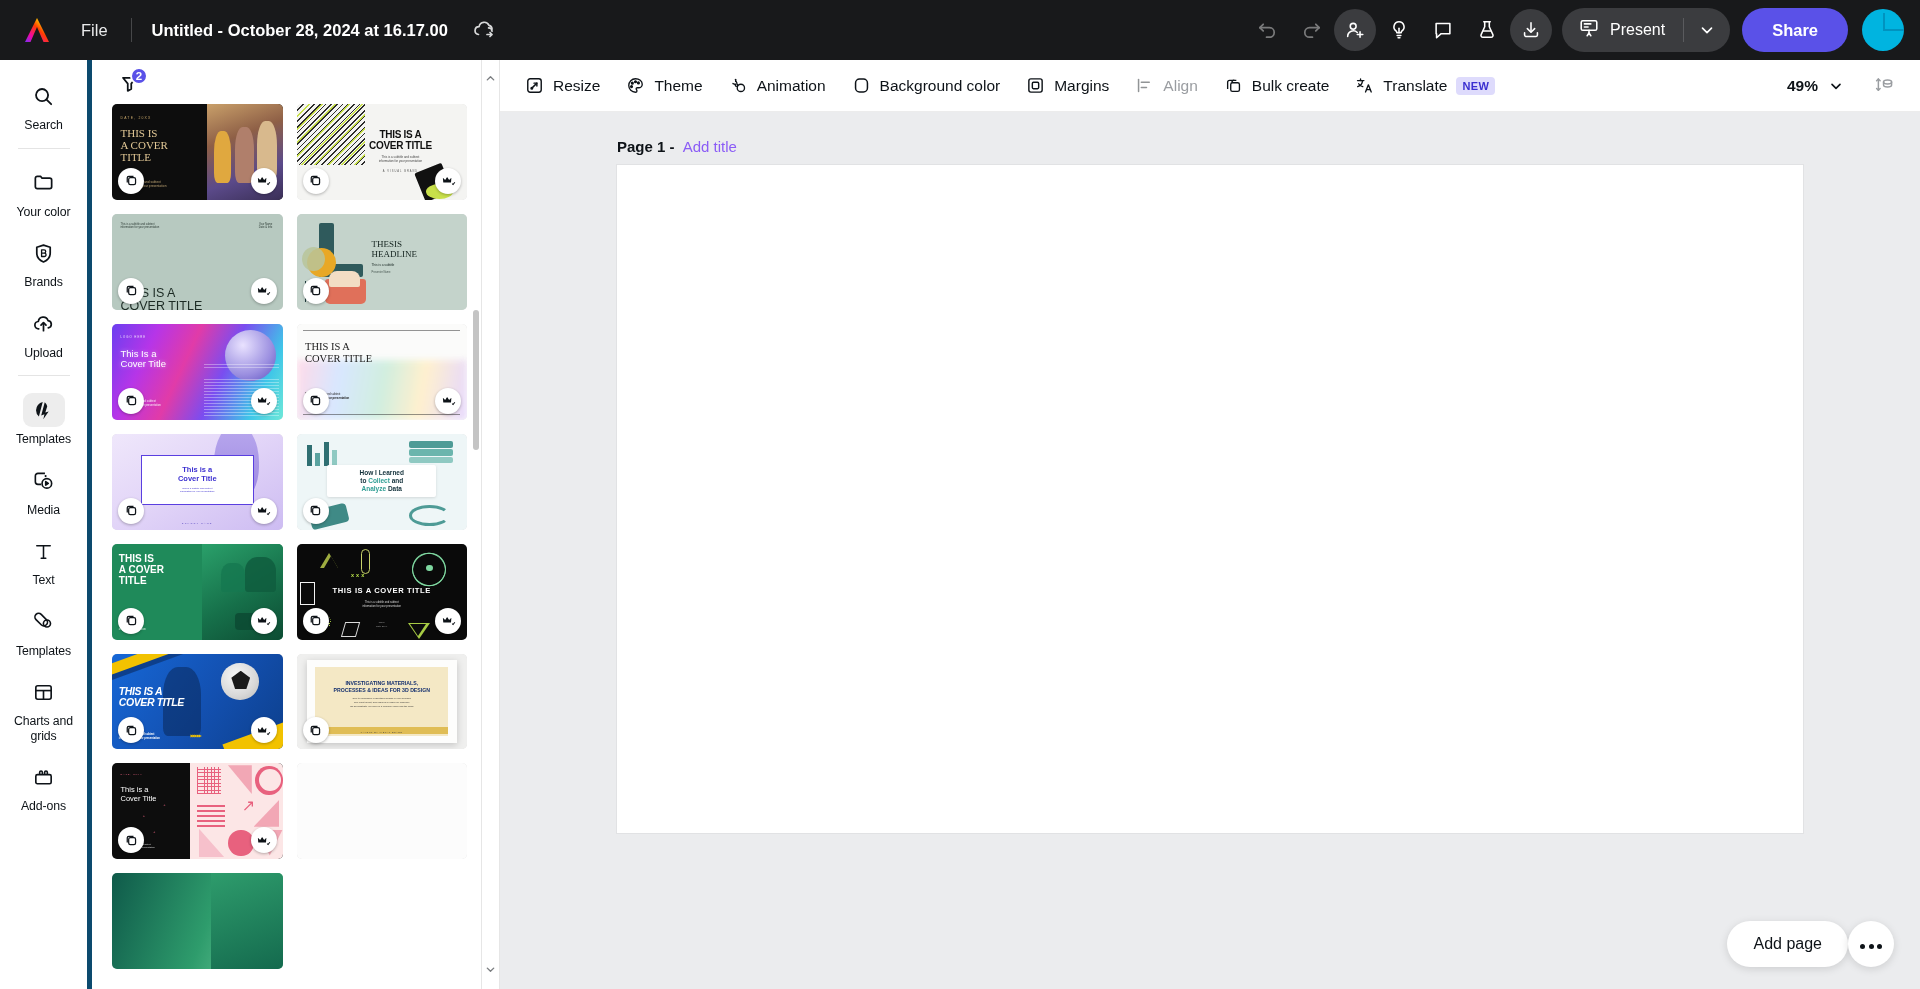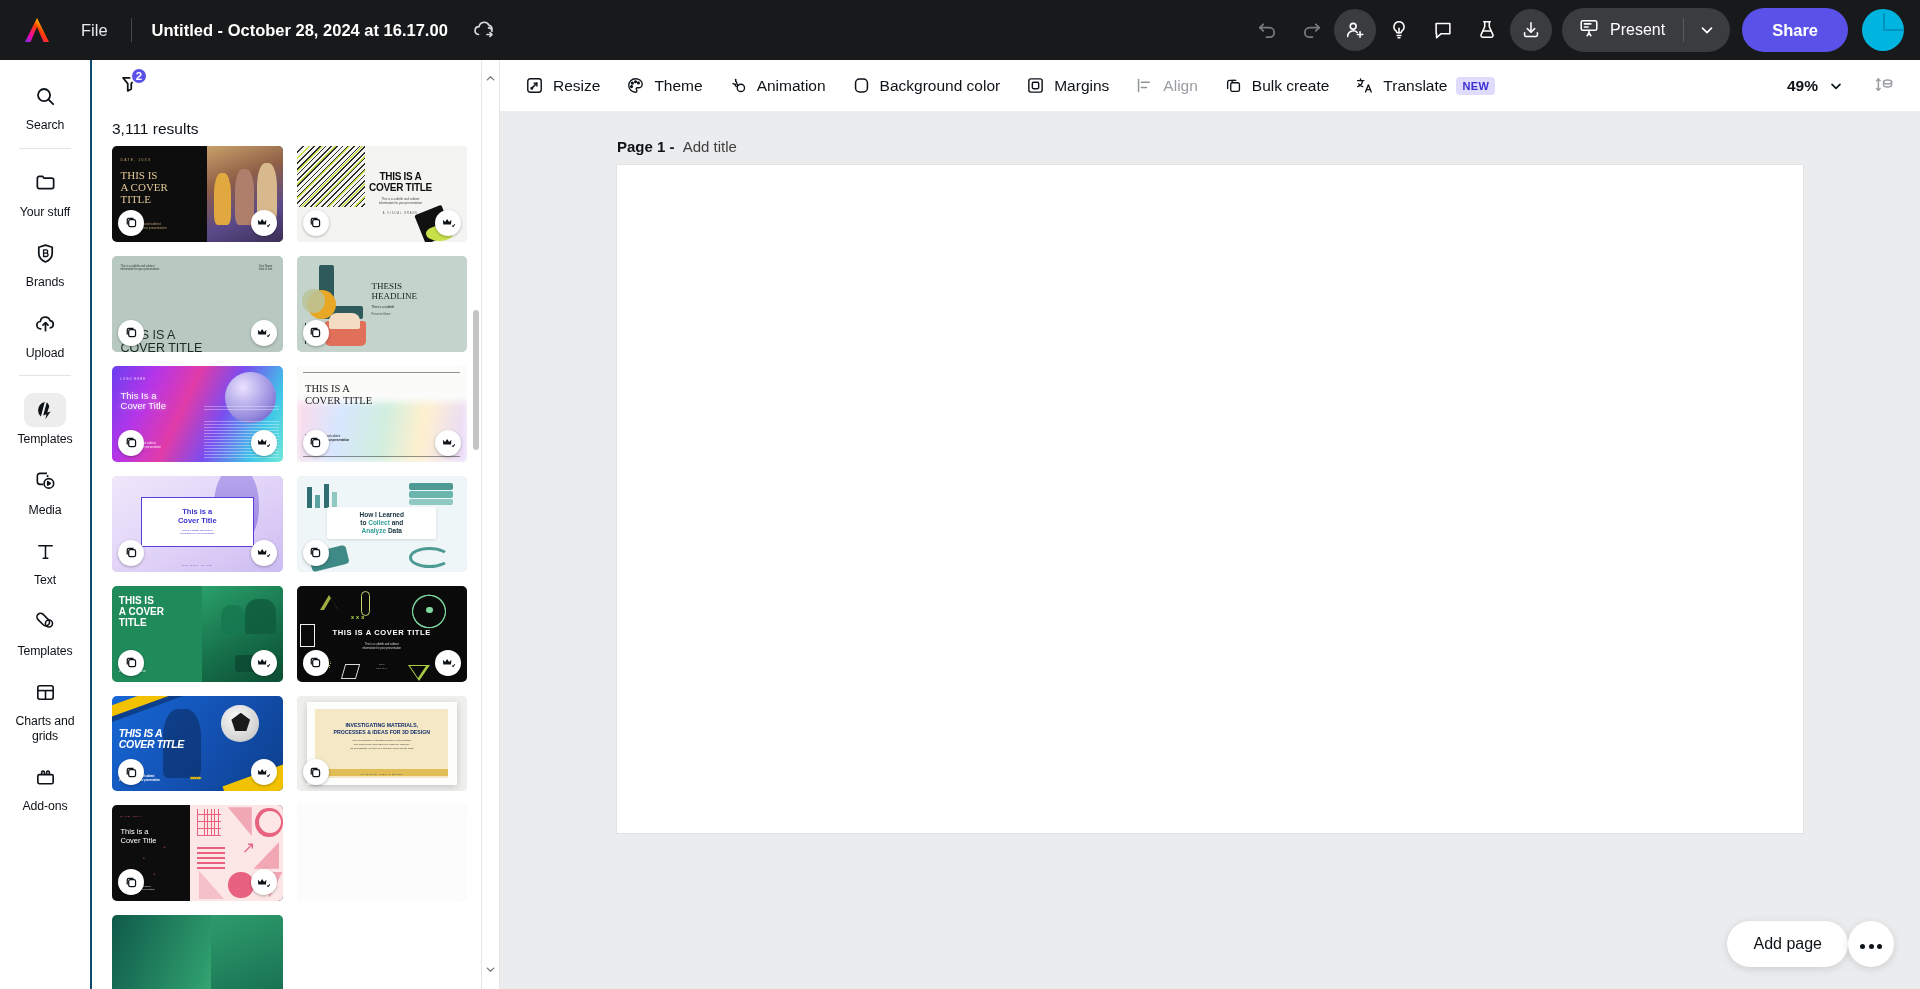--- a/index.html
+++ b/index.html
@@ -62,21 +62,21 @@
   .avatar::after {
     content: ""; position: absolute; left: 50%; top: 20px; width: 21px; height: 2px; background: #0093bf;
   }
 
   
   .mainrow { flex: 1; display: flex; min-height: 0; }
 
   
   .rail {
     width: 92px; min-width: 92px; background: #fff;
-    border-right: 2px solid #0c4a6e;
+    border-right: 5px solid #0c4a6e;
     display: flex; flex-direction: column; align-items: center;
     padding-top: 10px;
     overflow: hidden;
   }
   .rail-item {
     width: 80px; padding: 9px 2px 7px; margin-bottom: 1px;
     display: flex; flex-direction: column; align-items: center; gap: 5px;
     cursor: pointer; border-radius: 8px;
   }
   .rail-ico {
@@ -173,21 +173,21 @@
   .pages-btn { width: 40px; height: 38px; display: flex; align-items: center; justify-content: center; border-radius: 7px; cursor: pointer; margin-left: 6px; }
 
   .canvas-area {
     flex: 1; margin-left: 18px; background: #ebecee;
     position: relative; overflow: hidden;
     display: flex; flex-direction: column; align-items: center;
     padding-top: 26px;
   }
   .page-label-row { width: 1186px; max-width: 100%; display: flex; align-items: center; margin-bottom: 10px; }
   .page-label { font-size: 15px; color: #0e1318; font-weight: bold; }
-  .page-label .addtitle { color: #404040; font-weight: normal; margin-left: 4px; cursor: pointer; }
+  .page-label .addtitle { color: #8b5cf6; font-weight: normal; margin-left: 4px; cursor: pointer; }
   .page-canvas {
     width: 1186px; max-width: 100%; height: 668px;
     background: #fff; box-shadow: 0 0 0 1px rgba(0,0,0,.04);
   }
   .bottom-right { position: absolute; right: 26px; bottom: 22px; display: flex; align-items: center; }
   .addpage-btn {
     height: 46px; padding: 0 26px; border-radius: 23px; border: none;
     background: #fff; font-size: 16px; color: #0e1318; cursor: pointer;
     box-shadow: 0 2px 8px rgba(0,0,0,.13); font-family: inherit;
   }
@@ -316,21 +316,21 @@
     </div>
 
     <div class="rail-div"></div>
 
     <div class="rail-item">
       <span class="rail-ico">
         <svg width="23" height="23" viewBox="0 0 24 24" fill="none" stroke="#0e1318" stroke-width="1.8" stroke-linejoin="round">
             <path d="M3.5 7.5a2 2 0 0 1 2-2h3.4l1.6 2h8a2 2 0 0 1 2 2v7a2 2 0 0 1-2 2h-13a2 2 0 0 1-2-2Z"></path>
           </svg>
       </span>
-      <span class="rail-label">Your stuff</span>
+      <span class="rail-label">Your color</span>
     </div>
 
     <div class="rail-item">
       <span class="rail-ico">
         <svg width="23" height="23" viewBox="0 0 24 24" fill="none" stroke="#0e1318" stroke-width="1.8" stroke-linejoin="round">
           <path d="M12 3.2 19 5.5v6.1c0 4.4-3 7.6-7 9.2-4-1.6-7-4.8-7-9.2V5.5Z"></path>
           <path d="M10 8.2h2.6a1.7 1.7 0 0 1 0 3.4H10Zm0 3.4h2.9a1.75 1.75 0 0 1 0 3.5H10Z" stroke-width="1.4"></path>
         </svg>
       </span>
       <span class="rail-label">Brands</span>
@@ -421,21 +421,20 @@
       <div class="filter-wrap">
         <span>
           <svg width="21" height="21" viewBox="0 0 24 24" fill="none" stroke="#0e1318" stroke-width="2" stroke-linecap="round" stroke-linejoin="round">
             <path d="M4.5 5.5h15L14 12.2v6.1l-4 2.2v-8.3Z"></path>
           </svg>
         </span>
         <span class="filter-badge">2</span>
       </div>
     </div>
 
-    <div class="results-count">3,111 results</div>
 
     <div class="grid-scroll">
       <div class="tgrid" id="tgrid">
           <div class="tcard">
             <div style="position:absolute;inset:0;background:#0d0d0d"></div>
     <div style="position:absolute;right:0;top:0;width:44%;height:100%;background:linear-gradient(160deg,#c9a06a 0%,#8e5f46 35%,#5b4a8a 70%,#3a2f56 100%)"></div>
     <div style="position:absolute;right:3%;top:18%;width:12%;height:62%;background:#d8b98d;border-radius:40% 40% 20% 20%"></div>
     <div style="position:absolute;right:17%;top:24%;width:11%;height:58%;background:#b07f6b;border-radius:40% 40% 20% 20%"></div>
     <div style="position:absolute;right:30%;top:28%;width:10%;height:54%;background:#e0a83f;border-radius:40% 40% 20% 20%"></div>
     <div style="position:absolute;left:5%;top:13%;color:#c9a86a;font-size:3.4px;letter-spacing:1.2px">DATE, 20XX</div>

